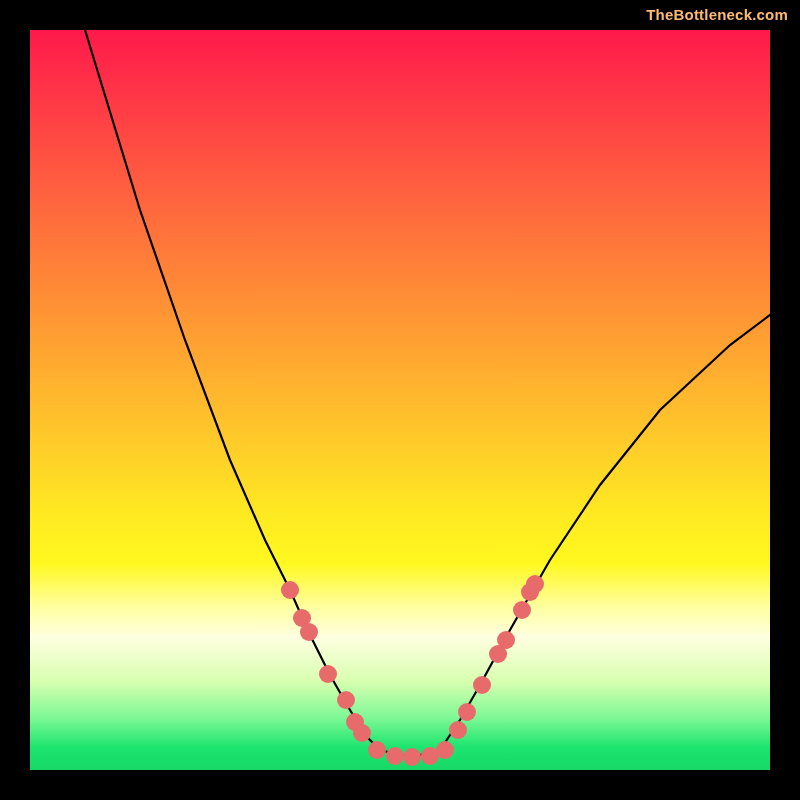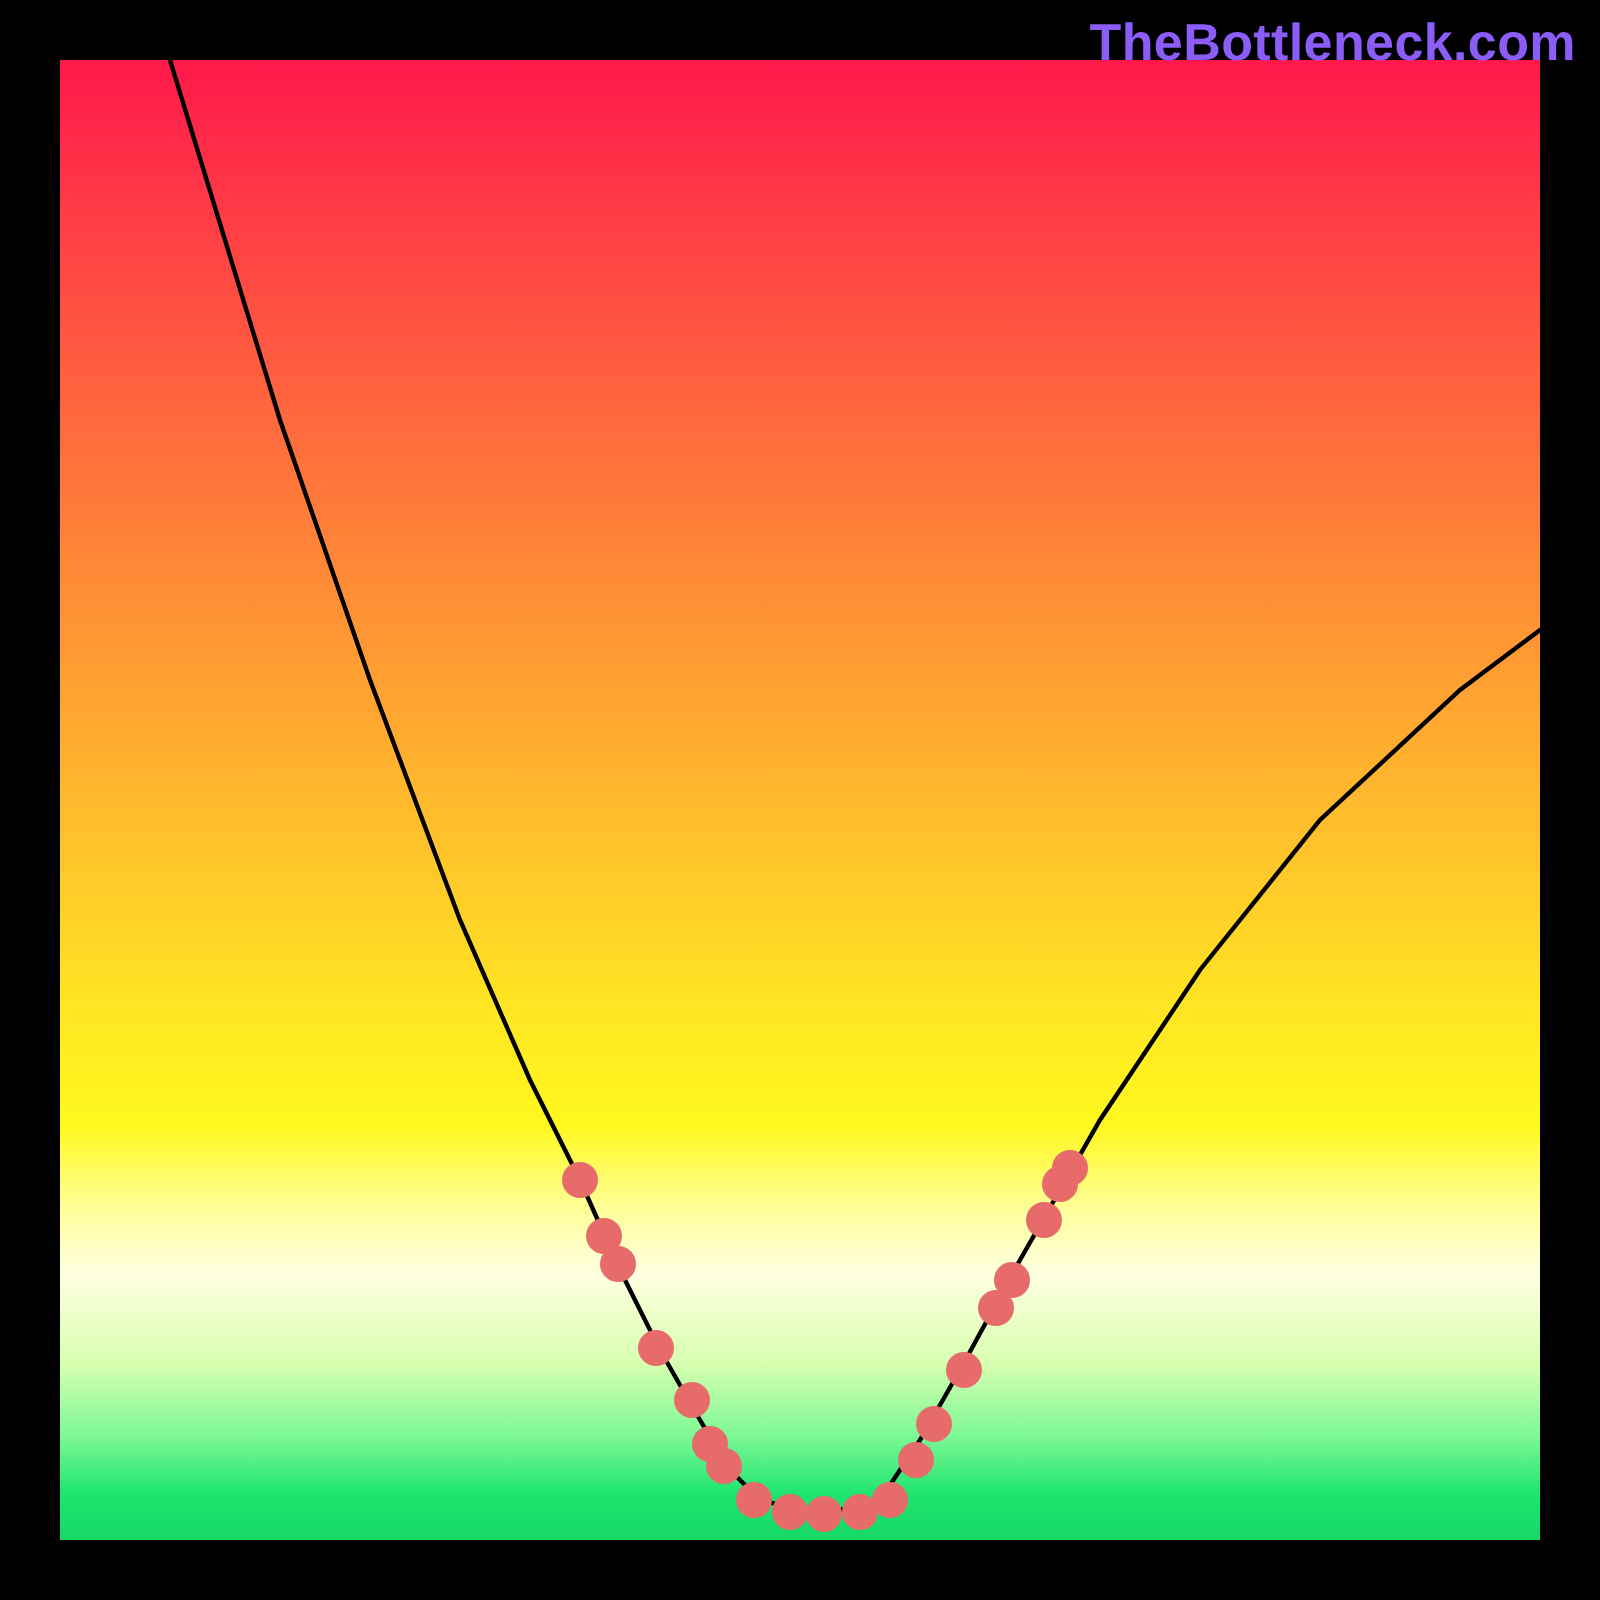--- a/index.html
+++ b/index.html
@@ -30,22 +30,22 @@
       #7cf895 93%,
       #1ce46e 97%,
       #17d867 100%
     );
   }
   .watermark {
     position: absolute;
     top: 6px;
     right: 12px;
     font-family: Arial, Helvetica, sans-serif;
-    font-size: 26px;
-    color: #8b5cf6;
+    font-size: 15px;
+    color: #fdba74;
     font-weight: 600;
     letter-spacing: 0.2px;
   }
   svg.curve {
     position: absolute;
     left: 0;
     top: 0;
     width: 740px;
     height: 740px;
   }

